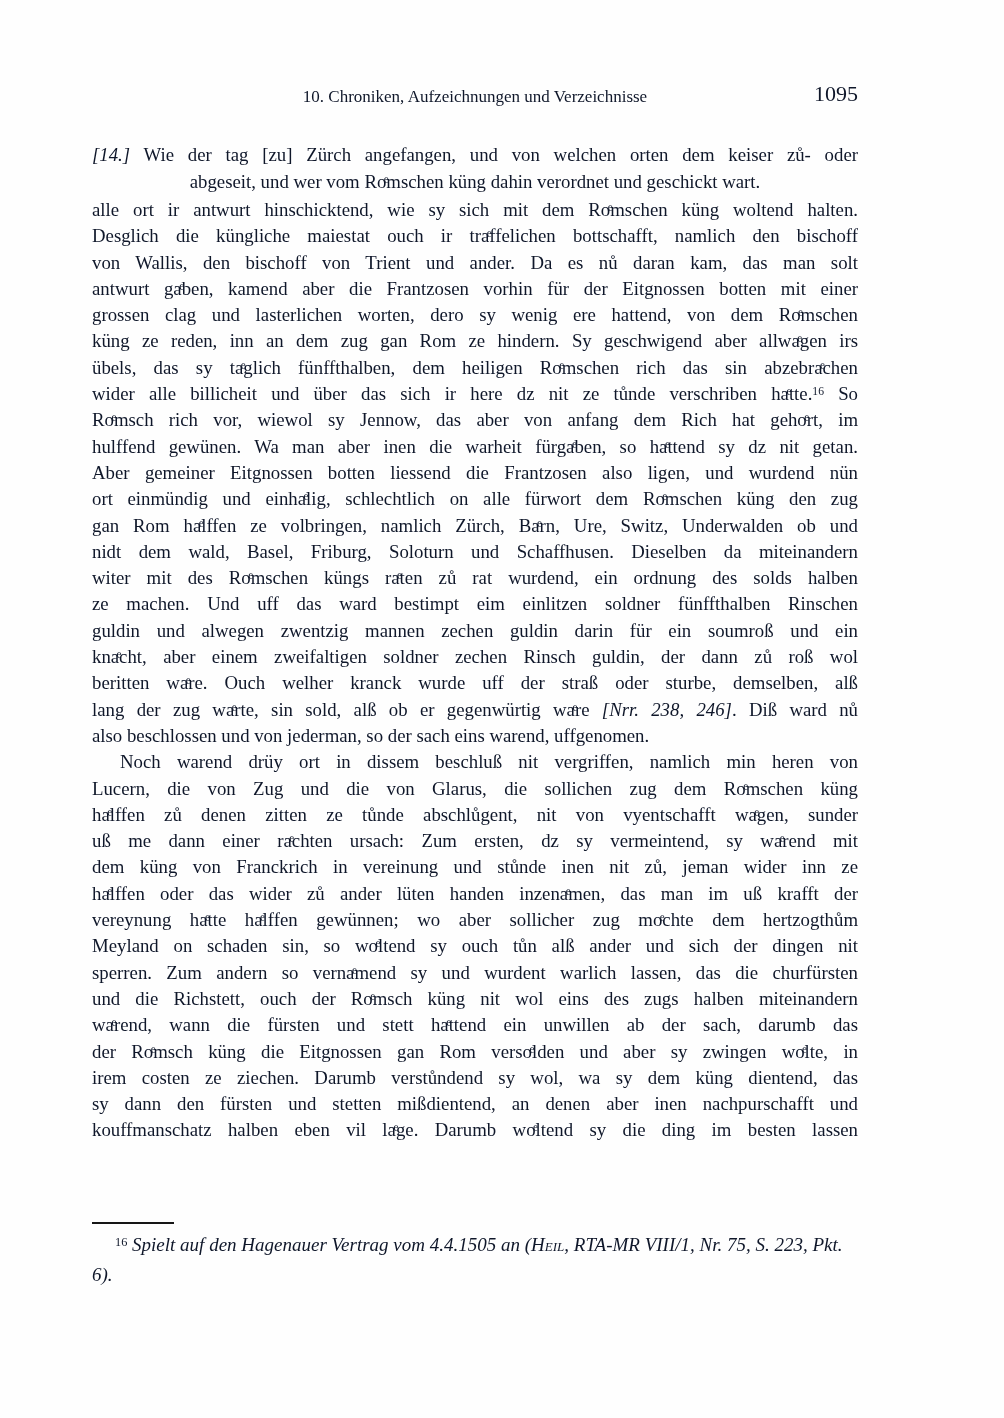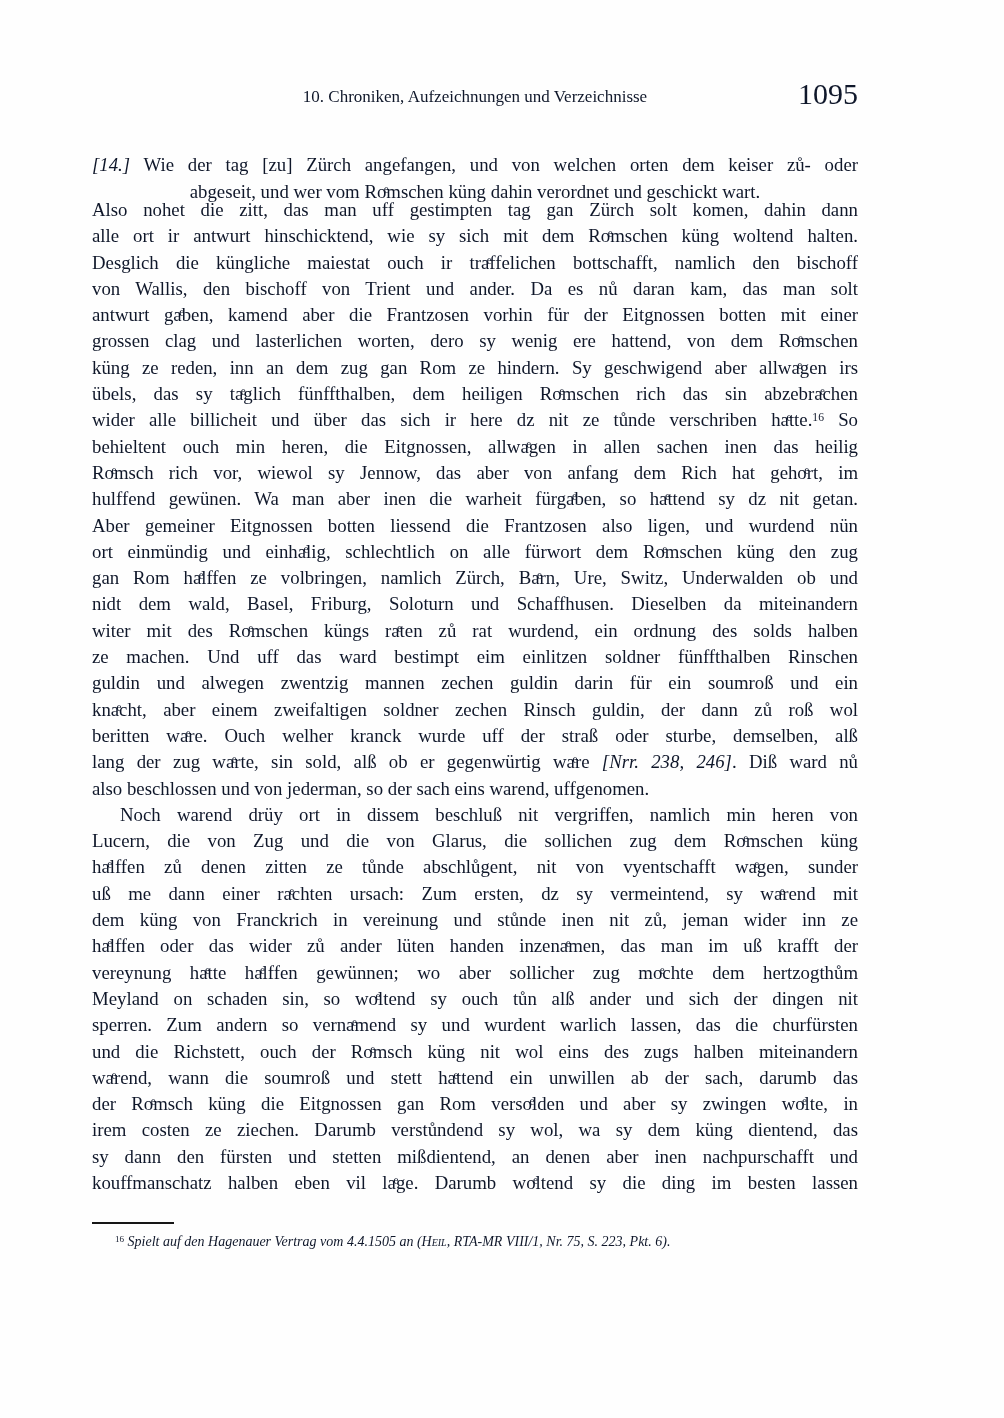--- a/index.html
+++ b/index.html
@@ -14,24 +14,24 @@
   }
   .running-header {
     position:absolute; top:84px; left:92px; width:766px; height:28px;
   }
   .running-title {
     position:absolute; left:0; right:0; top:2px;
     text-align:center; font-size:17px; line-height:22px;
   }
   .page-number {
     position:absolute; right:0; top:-3px;
-    font-size:30px; line-height:26px;
+    font-size:22px; line-height:26px;
   }
   .section-heading {
-    position:absolute; top:151px; left:92px; width:766px;
+    position:absolute; top:141px; left:92px; width:766px;
     font-size:18.8px; line-height:27px;
   }
   .heading-line1 { text-align:justify; text-align-last:justify; height:27px; }
   .heading-line2 { text-align:center; height:27px; }
   .body-text {
     position:absolute; top:197px; left:92px; width:766px;
     font-size:18.8px;
   }
   .bl {
     height:26.3px; line-height:26.3px;
@@ -44,21 +44,21 @@
   .sup {
     font-size:0.62em; position:relative; top:-0.45em; line-height:0;
   }
   .footnote-block {
     position:absolute; top:1222px; left:92px; width:766px;
   }
   .footnote-rule {
     width:82px; height:0; border-top:2px solid #161616; margin-bottom:7px;
   }
   .footnote-text {
-    font-size:14px; line-height:22px; text-indent:23px;
+    font-size:19px; line-height:28px; text-indent:23px;
     font-style:italic;
   }
   .footnote-text .fsup {
     font-style:normal; font-size:0.65em; position:relative; top:-0.4em;
   }
   .sc { font-variant:small-caps; }
 </style>
 </head>
 <body>
 
@@ -70,30 +70,28 @@
   </div>
 
   <div class="section-heading">
     <div class="heading-line1"><span class="it">[14.]</span> <span>Wie der tag [zu] Zürch angefangen, und von welchen orten dem keiser zů- oder</span></div>
     <div class="heading-line2">abgeseit, und wer vom Roͤmschen küng dahin verordnet und geschickt wart.</div>
   </div>
 
   <div class="body-text">
 
     <div>
-      <div class="bl">Also nohet die zitt, das man uff gestimpten tag gan Zürch solt komen, dahin dann</div>
       <div class="bl">alle ort ir antwurt hinschicktend, wie sy sich mit dem Roͤmschen küng woltend halten.</div>
       <div class="bl">Desglich die küngliche maiestat ouch ir traͤffelichen bottschafft, namlich den bischoff</div>
       <div class="bl">von Wallis, den bischoff von Trient und ander. Da es nů daran kam, das man solt</div>
       <div class="bl">antwurt gaͤben, kamend aber die Frantzosen vorhin für der Eitgnossen botten mit einer</div>
       <div class="bl">grossen clag und lasterlichen worten, dero sy wenig ere hattend, von dem Roͤmschen</div>
       <div class="bl">küng ze reden, inn an dem zug gan Rom ze hindern. Sy geschwigend aber allwaͤgen irs</div>
       <div class="bl">übels, das sy taͤglich fünffthalben, dem heiligen Roͤmschen rich das sin abzebraͤchen</div>
       <div class="bl"><span>wider alle billicheit und über das sich ir here dz nit ze tůnde verschriben haͤtte.</span><span class="sup">16</span><span> So</span></div>
-      <div class="bl">behieltent ouch min heren, die Eitgnossen, allwaͤgen in allen sachen inen das heilig</div>
       <div class="bl">Roͤmsch rich vor, wiewol sy Jennow, das aber von anfang dem Rich hat gehoͤrt, im</div>
       <div class="bl">hulffend gewünen. Wa man aber inen die warheit fürgaͤben, so haͤttend sy dz nit getan.</div>
       <div class="bl">Aber gemeiner Eitgnossen botten liessend die Frantzosen also ligen, und wurdend nün</div>
       <div class="bl">ort einmündig und einhaͤlig, schlechtlich on alle fürwort dem Roͤmschen küng den zug</div>
       <div class="bl">gan Rom haͤlffen ze volbringen, namlich Zürch, Baͤrn, Ure, Switz, Underwalden ob und</div>
       <div class="bl">nidt dem wald, Basel, Friburg, Soloturn und Schaffhusen. Dieselben da miteinandern</div>
       <div class="bl">witer mit des Roͤmschen küngs raͤten zů rat wurdend, ein ordnung des solds halben</div>
       <div class="bl">ze machen. Und uff das ward bestimpt eim einlitzen soldner fünffthalben Rinschen</div>
       <div class="bl">guldin und alwegen zwentzig mannen zechen guldin darin für ein soumroß und ein</div>
       <div class="bl">knaͤcht, aber einem zweifaltigen soldner zechen Rinsch guldin, der dann zů roß wol</div>
@@ -106,21 +104,21 @@
       <div class="bl indent">Noch warend drüy ort in dissem beschluß nit vergriffen, namlich min heren von</div>
       <div class="bl">Lucern, die von Zug und die von Glarus, die sollichen zug dem Roͤmschen küng</div>
       <div class="bl">haͤlffen zů denen zitten ze tůnde abschlůgent, nit von vyentschafft waͤgen, sunder</div>
       <div class="bl">uß me dann einer raͤchten ursach: Zum ersten, dz sy vermeintend, sy waͤrend mit</div>
       <div class="bl">dem küng von Franckrich in vereinung und stůnde inen nit zů, jeman wider inn ze</div>
       <div class="bl">haͤlffen oder das wider zů ander lüten handen inzenaͤmen, das man im uß krafft der</div>
       <div class="bl">vereynung haͤtte haͤlffen gewünnen; wo aber sollicher zug moͤchte dem hertzogthům</div>
       <div class="bl">Meyland on schaden sin, so woͤltend sy ouch tůn alß ander und sich der dingen nit</div>
       <div class="bl">sperren. Zum andern so vernaͤmend sy und wurdent warlich lassen, das die churfürsten</div>
       <div class="bl">und die Richstett, ouch der Roͤmsch küng nit wol eins des zugs halben miteinandern</div>
-      <div class="bl">waͤrend, wann die soumroß und stett haͤttend ein unwillen ab der sach, darumb das</div>
+      <div class="bl">waͤrend, wann die fürsten und stett haͤttend ein unwillen ab der sach, darumb das</div>
       <div class="bl">der Roͤmsch küng die Eitgnossen gan Rom versoͤlden und aber sy zwingen woͤlte, in</div>
       <div class="bl">irem costen ze ziechen. Darumb verstůndend sy wol, wa sy dem küng dientend, das</div>
       <div class="bl">sy dann den fürsten und stetten mißdientend, an denen aber inen nachpurschafft und</div>
       <div class="bl">kouffmanschatz halben eben vil laͤge. Darumb woͤltend sy die ding im besten lassen</div>
     </div>
 
   </div>
 
   <div class="footnote-block">
     <div class="footnote-rule"></div>

